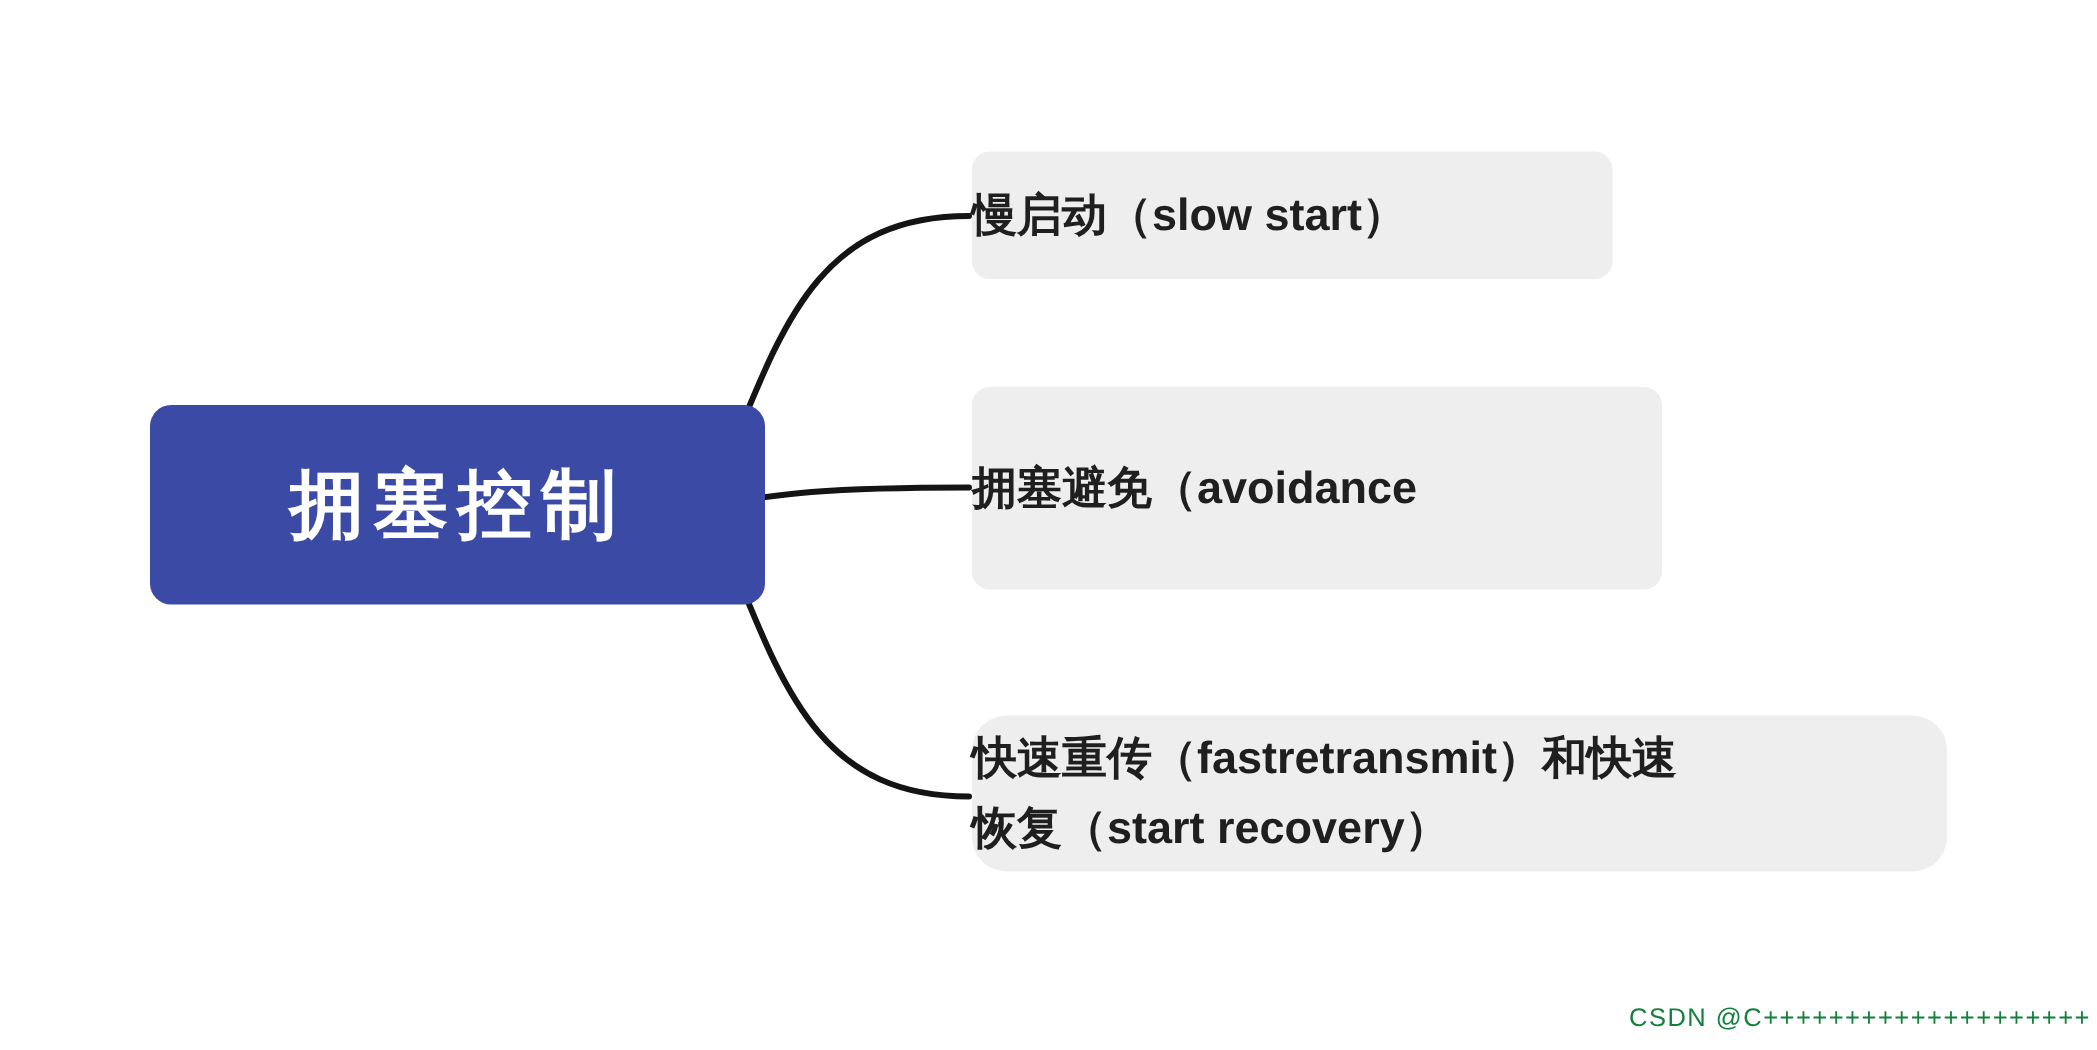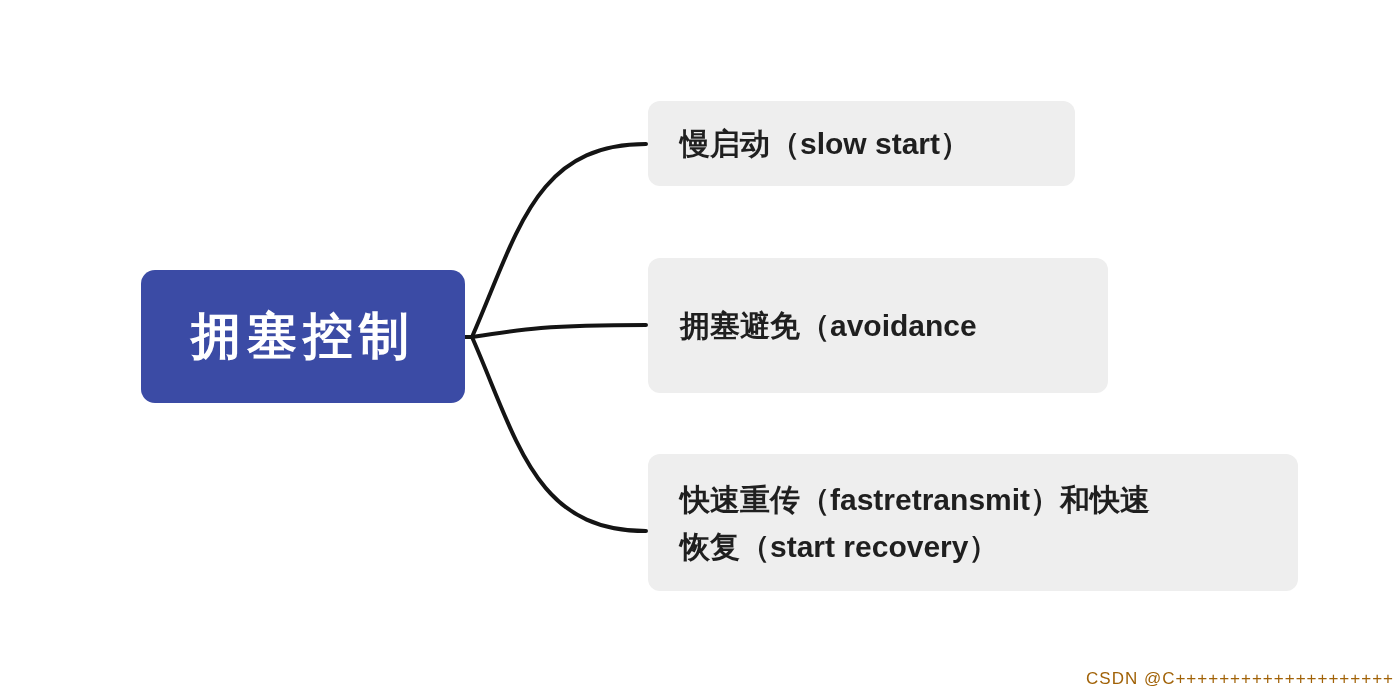--- a/index.html
+++ b/index.html
@@ -32,58 +32,56 @@
   .node {
     position: absolute;
     box-sizing: border-box;
     display: flex;
     flex-direction: column;
     justify-content: center;
   }
   .root-node {
     left: 100px;
     top: 270px;
-    width: 324px;
+    width: 410px;
     height: 133px;
     background: #3b4ba5;
     border-radius: 14px;
     align-items: center;
-    margin-left: 41px;
   }
   .root-node .root-label {
     color: #ffffff;
     font-size: 50px;
     font-weight: bold;
     letter-spacing: 6px;
     white-space: nowrap;
   }
   .child-node {
     background: #eeeeee;
     border-radius: 12px;
-    padding-left: 32px;
     padding-right: 20px;
     color: #1f1f1f;
     font-size: 30px;
     font-weight: bold;
     line-height: 47px;
   }
   .child-node .line {
     display: block;
     white-space: nowrap;
   }
   .child-1 { left: 648px; top: 101px; width: 427px; height: 85px; }
   .child-2 { left: 648px; top: 258px; width: 460px; height: 135px; }
-  .child-3 { left: 648px; top: 454px; width: 650px; height: 137px; }
+  .child-3 { left: 648px; top: 477px; width: 650px; height: 104px; border-radius: 23px; }
   .watermark {
     position: absolute;
     right: 4px;
     top: 669px;
     font-size: 17px;
     letter-spacing: 1px;
-    color: #a16207;
+    color: #15803d;
     white-space: nowrap;
     margin-left: 44px;
   }
 </style>
 </head>
 <body>
 
 <div class="canvas">
 
   <svg class="connectors" viewBox="0 0 1398 700" aria-hidden="true">

